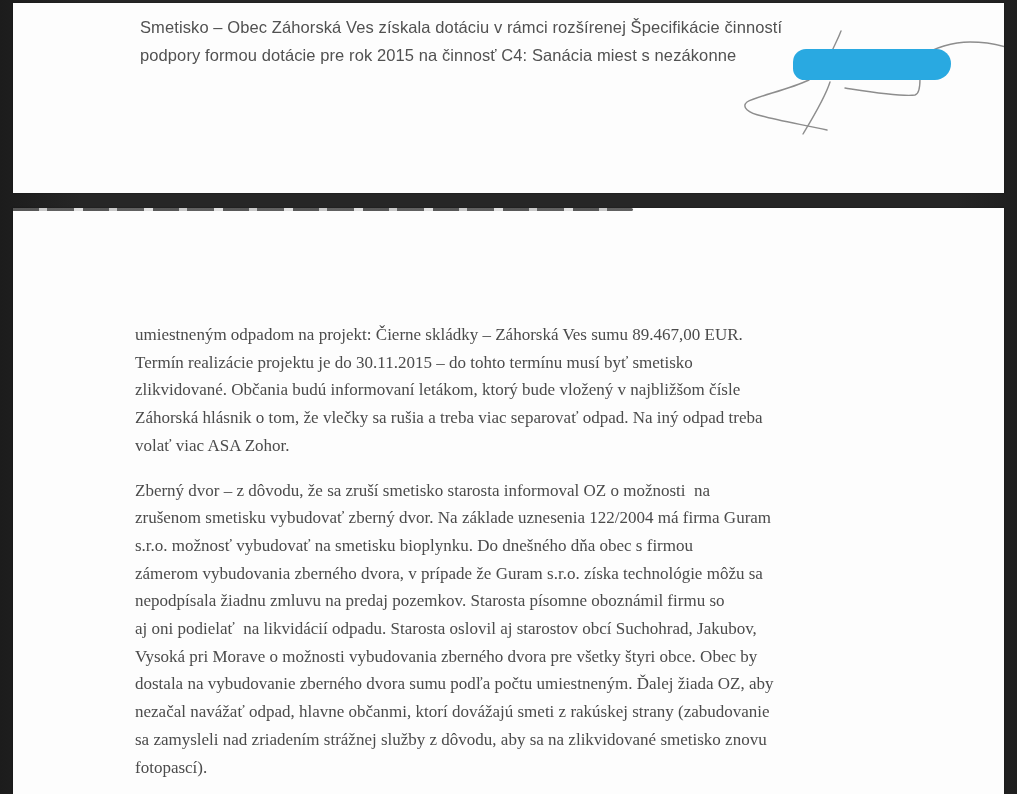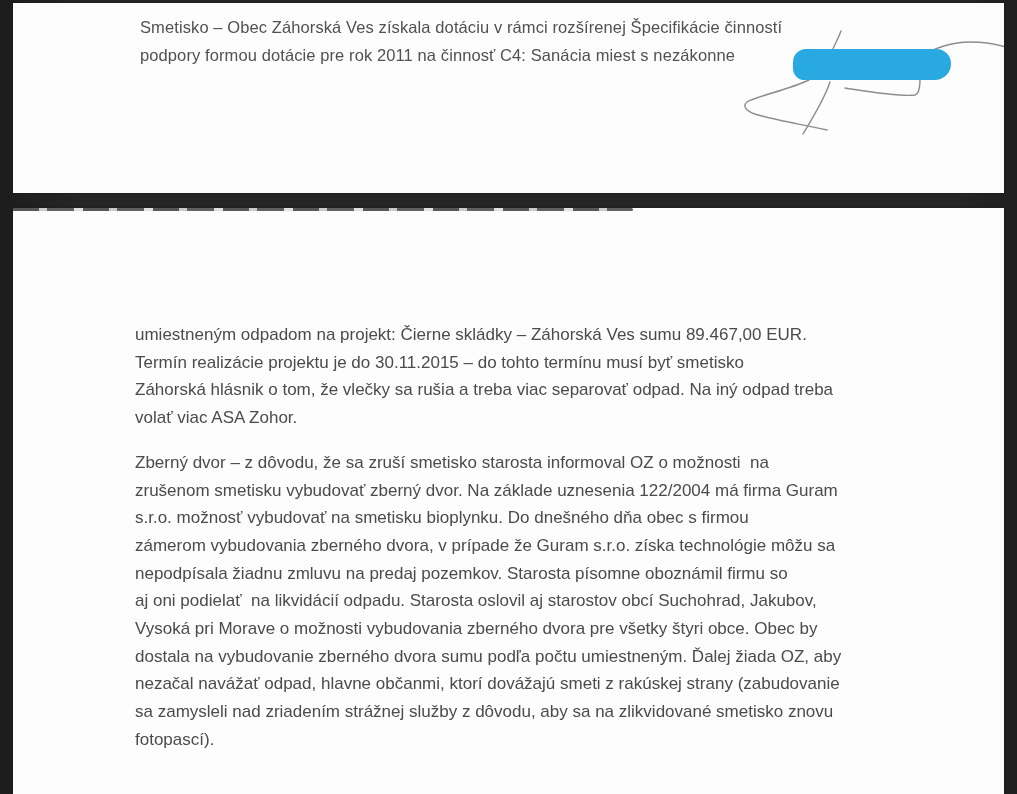--- a/index.html
+++ b/index.html
@@ -15,21 +15,21 @@
     background: linear-gradient(90deg, #1c1c1c 0%, #262626 8%, #262626 94%, #1f1f1f 100%);
   }
   .page {
     position: absolute;
     left: 13px;
     width: 991px;
     background: #fdfdfd;
     box-shadow: 0 0 2px rgba(0,0,0,0.35);
   }
   .page-1 { top: 3px; height: 190px; }
-  .page-2 { top: 208px; height: 586px; }
+  .page-2 { top: 208px; height: 586px; font-family: Liberation Serif, serif; }
 
   
   .artifact-line {
     position: absolute;
     top: 0; left: 0;
     width: 620px; height: 3px;
     background: repeating-linear-gradient(90deg,
       #3a3a3a 0 26px, rgba(80,80,80,0.35) 26px 34px,
       #454545 34px 61px, rgba(120,120,120,0.25) 61px 70px);
     opacity: 0.85;
@@ -62,21 +62,21 @@
   }
 </style>
 </head>
 <body>
 
 <div class="scan-bg"></div>
 
 <div class="page page-1">
   <div class="doc-text">
     <div class="line">Smetisko – Obec Záhorská Ves získala dotáciu v rámci rozšírenej Špecifikácie činností</div>
-    <div class="line">podpory formou dotácie pre rok 2011 na činnosť C4: Sanácia miest s nezákonne</div>
+    <div class="line">podpory formou dotácie pre rok 2015 na činnosť C4: Sanácia miest s nezákonne</div>
   </div>
 
   <svg class="signature-layer" viewBox="0 0 991 190" width="991" height="190">
     <g fill="none" stroke="#8d8d8d" stroke-width="1.4" stroke-linecap="round">
       <path d="M828,28 C825,36 822,41 819,48"></path>
       <path d="M817,79 C812,95 799,116 790,131"></path>
       <path d="M832,85 C858,89 888,94 902,92 C906,91 907,85 907,76"></path>
       <path d="M910,53 C920,45 940,39 957,39 C972,39 986,42 993,44"></path>
       <path d="M796,77 C775,87 744,93 734,99 C728,104 735,110 749,113 C767,118 792,122 814,127"></path>
     </g>
@@ -84,20 +84,21 @@
 
   <div class="redaction-pill" style="background-color: rgb(41, 169, 225);"></div>
 </div>
 
 <div class="page page-2">
   <div class="artifact-line"></div>
   <div class="doc-text">
     <div class="paragraph">
       <div class="line">umiestneným odpadom na projekt: Čierne skládky – Záhorská Ves sumu 89.467,00 EUR.</div>
       <div class="line">Termín realizácie projektu je do 30.11.2015 – do tohto termínu musí byť smetisko</div>
+      <div class="line">zlikvidované. Občania budú informovaní letákom, ktorý bude vložený v najbližšom čísle</div>
       <div class="line">Záhorská hlásnik o tom, že vlečky sa rušia a treba viac separovať odpad. Na iný odpad treba</div>
       <div class="line">volať viac ASA Zohor.</div>
     </div>
     <div class="paragraph">
       <div class="line">Zberný dvor – z dôvodu, že sa zruší smetisko starosta informoval OZ o možnosti  na</div>
       <div class="line">zrušenom smetisku vybudovať zberný dvor. Na základe uznesenia 122/2004 má firma Guram</div>
       <div class="line">s.r.o. možnosť vybudovať na smetisku bioplynku. Do dnešného dňa obec s firmou</div>
       <div class="line">zámerom vybudovania zberného dvora, v prípade že Guram s.r.o. získa technológie môžu sa</div>
       <div class="line">nepodpísala žiadnu zmluvu na predaj pozemkov. Starosta písomne oboznámil firmu so</div>
       <div class="line">aj oni podielať  na likvidácií odpadu. Starosta oslovil aj starostov obcí Suchohrad, Jakubov,</div>

